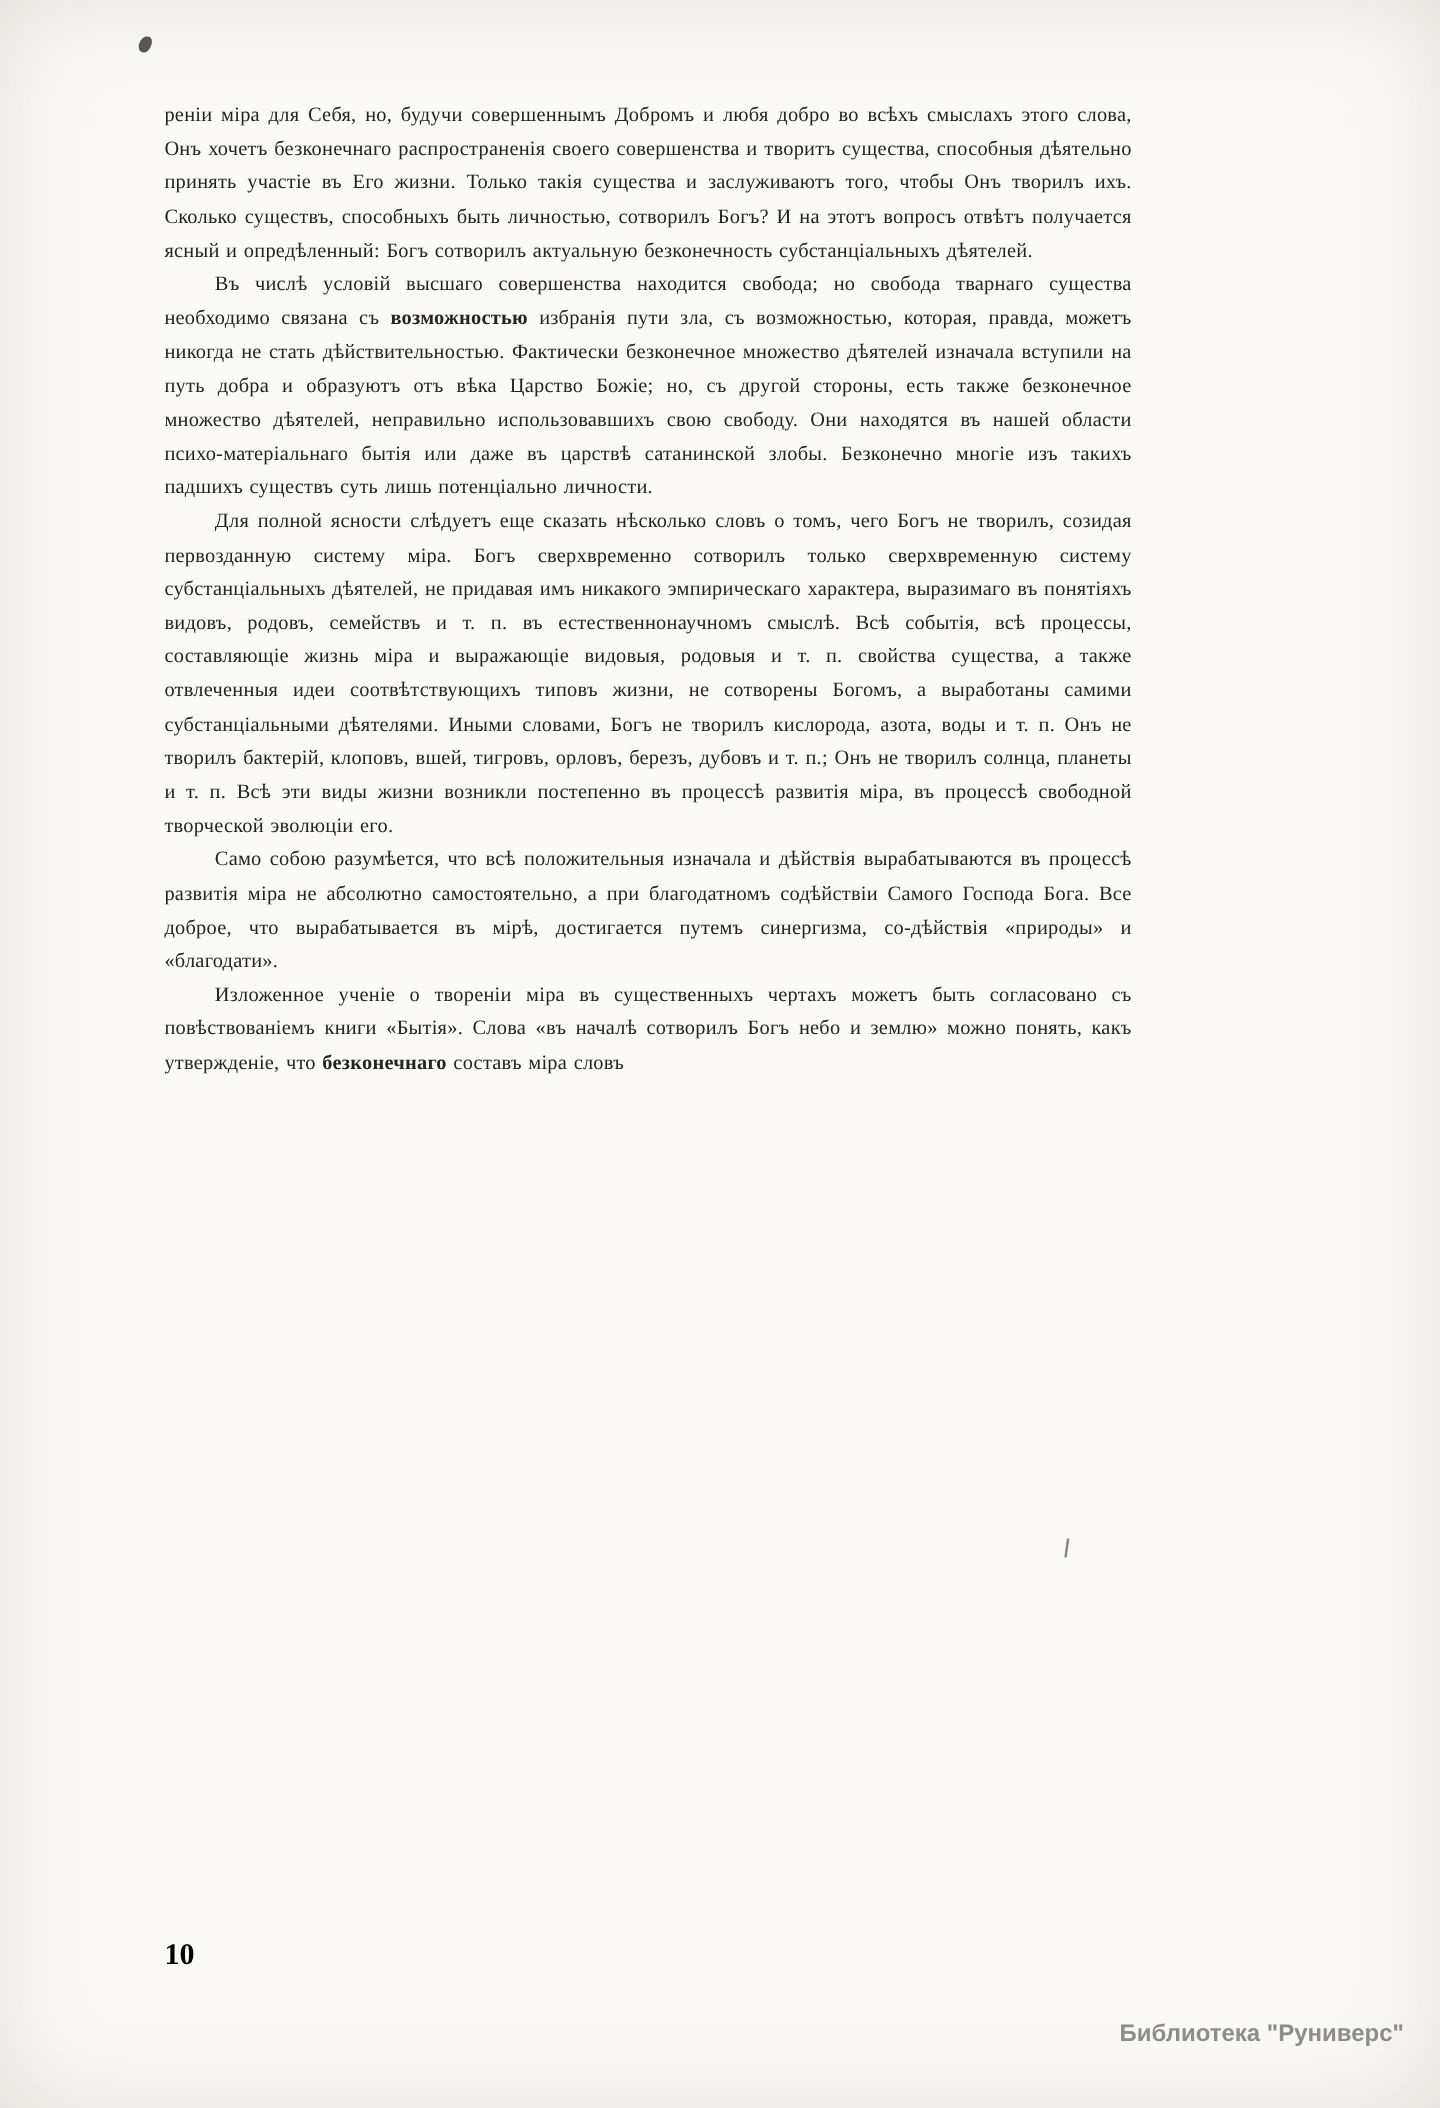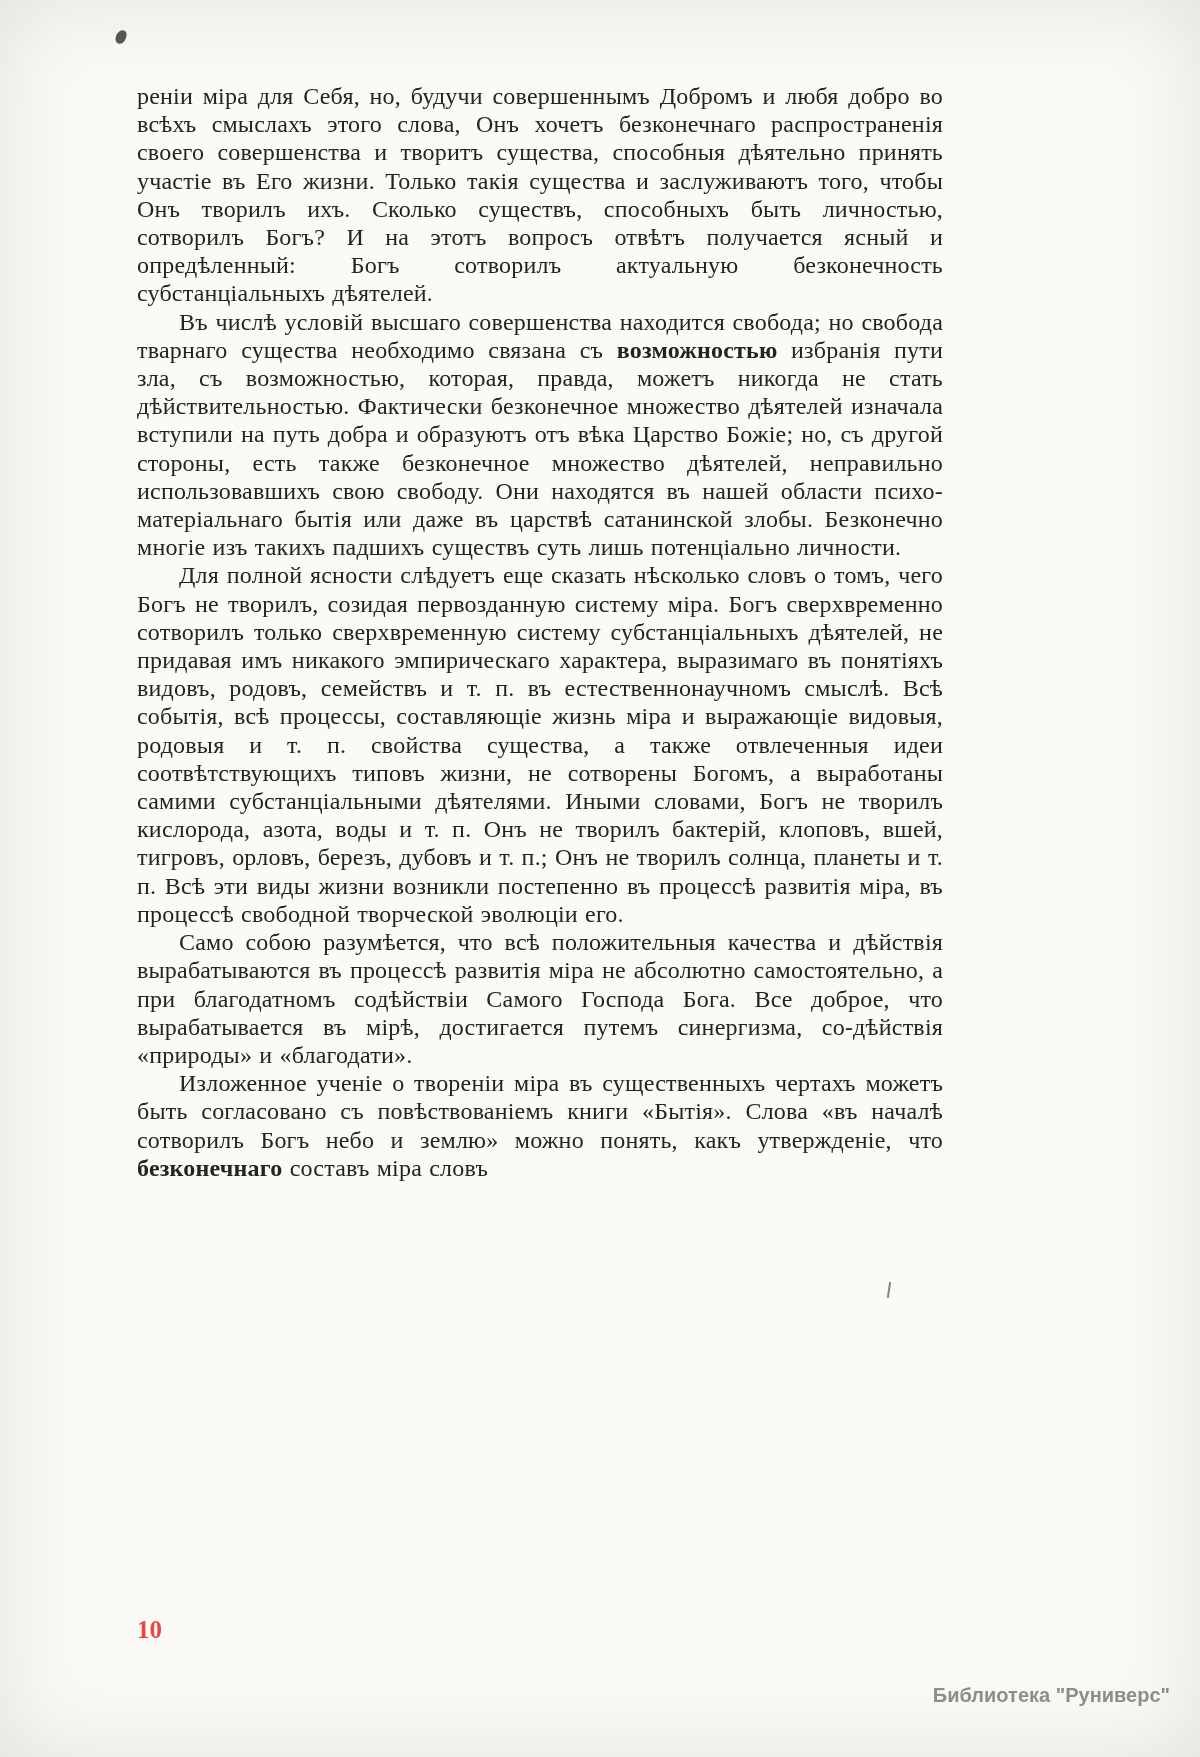--- a/index.html
+++ b/index.html
@@ -30,39 +30,39 @@
     opacity: 0.85;
   }
   .text-block {
     position: absolute;
     left: 137px;
     top: 82px;
     width: 806px;
   }
   .text-block p {
     margin: 0;
-    font-size: 24px;
+    font-size: 17px;
     line-height: 28.2px;
     text-align: justify;
     letter-spacing: 0.2px;
     word-spacing: 1px;
   }
   .text-block p.indent {
     text-indent: 42px;
   }
   .text-block .bold {
     font-weight: bold;
   }
   .page-number {
     position: absolute;
     left: 137px;
     top: 1616px;
     font-size: 25px;
     font-weight: bold;
-    color: #ef4444;
+    color: #000000;
   }
   .artifact-tick {
     position: absolute;
     left: 888px;
     top: 1282px;
     width: 2px;
     height: 16px;
     background: #55514c;
     transform: rotate(8deg);
     opacity: 0.7;
@@ -80,21 +80,21 @@
 </head>
 <body>
 
 <div class="scan-page">
   <div class="speck"></div>
 
   <div class="text-block">
       <p><span>реніи міра для Себя, но, будучи совершеннымъ Добромъ и любя добро во всѣхъ смыслахъ этого слова, Онъ хочетъ безконечнаго распространенія своего совершенства и творитъ существа, способныя дѣятельно принять участіе въ Его жизни. Только такія существа и заслуживаютъ того, чтобы Онъ творилъ ихъ. Сколько существъ, способныхъ быть личностью, сотворилъ Богъ? И на этотъ вопросъ отвѣтъ получается ясный и опредѣленный: Богъ сотворилъ актуальную безконечность субстанціальныхъ дѣятелей.</span></p>
       <p class="indent"><span>Въ числѣ условій высшаго совершенства находится свобода; но свобода тварнаго существа необходимо связана съ </span><span class="bold">возможностью</span><span> избранія пути зла, съ возможностью, которая, правда, можетъ никогда не стать дѣйствительностью. Фактически безконечное множество дѣятелей изначала вступили на путь добра и образуютъ отъ вѣка Царство Божіе; но, съ другой стороны, есть также безконечное множество дѣятелей, неправильно использовавшихъ свою свободу. Они находятся въ нашей области психо-матеріальнаго бытія или даже въ царствѣ сатанинской злобы. Безконечно многіе изъ такихъ падшихъ существъ суть лишь потенціально личности.</span></p>
       <p class="indent"><span>Для полной ясности слѣдуетъ еще сказать нѣсколько словъ о томъ, чего Богъ не творилъ, созидая первозданную систему міра. Богъ сверхвременно сотворилъ только сверхвременную систему субстанціальныхъ дѣятелей, не придавая имъ никакого эмпирическаго характера, выразимаго въ понятіяхъ видовъ, родовъ, семействъ и т. п. въ естественнонаучномъ смыслѣ. Всѣ событія, всѣ процессы, составляющіе жизнь міра и выражающіе видовыя, родовыя и т. п. свойства существа, а также отвлеченныя идеи соотвѣтствующихъ типовъ жизни, не сотворены Богомъ, а выработаны самими субстанціальными дѣятелями. Иными словами, Богъ не творилъ кислорода, азота, воды и т. п. Онъ не творилъ бактерій, клоповъ, вшей, тигровъ, орловъ, березъ, дубовъ и т. п.; Онъ не творилъ солнца, планеты и т. п. Всѣ эти виды жизни возникли постепенно въ процессѣ развитія міра, въ процессѣ свободной творческой эволюціи его.</span></p>
-      <p class="indent"><span>Само собою разумѣется, что всѣ положительныя качества и дѣйствія вырабатываются въ процессѣ развитія міра не абсолютно самостоятельно, а при благодатномъ содѣйствіи Самого Господа Бога. Все доброе, что вырабатывается въ мірѣ, достигается путемъ синергизма, со-дѣйствія «природы» и «благодати».</span></p>
+      <p class="indent"><span>Само собою разумѣется, что всѣ положительныя изначала и дѣйствія вырабатываются въ процессѣ развитія міра не абсолютно самостоятельно, а при благодатномъ содѣйствіи Самого Господа Бога. Все доброе, что вырабатывается въ мірѣ, достигается путемъ синергизма, со-дѣйствія «природы» и «благодати».</span></p>
       <p class="indent"><span>Изложенное ученіе о твореніи міра въ существенныхъ чертахъ можетъ быть согласовано съ повѣствованіемъ книги «Бытія». Слова «въ началѣ сотворилъ Богъ небо и землю» можно понять, какъ утвержденіе, что </span><span class="bold">безконечнаго</span><span> составъ міра словъ</span></p>
     </div>
 
   <div class="artifact-tick"></div>
 
   <div class="page-number">10</div>
 
   <div class="watermark">Библиотека "Руниверс"</div>
 </div>
 

